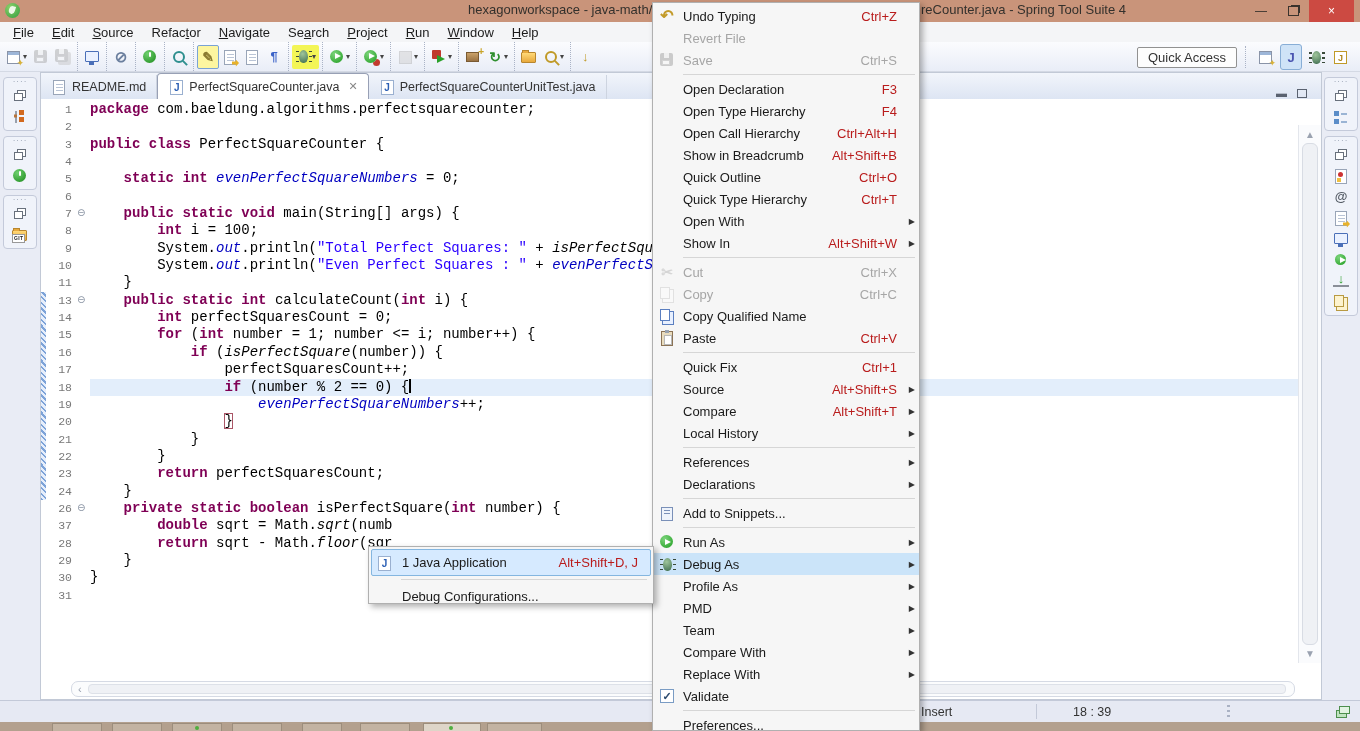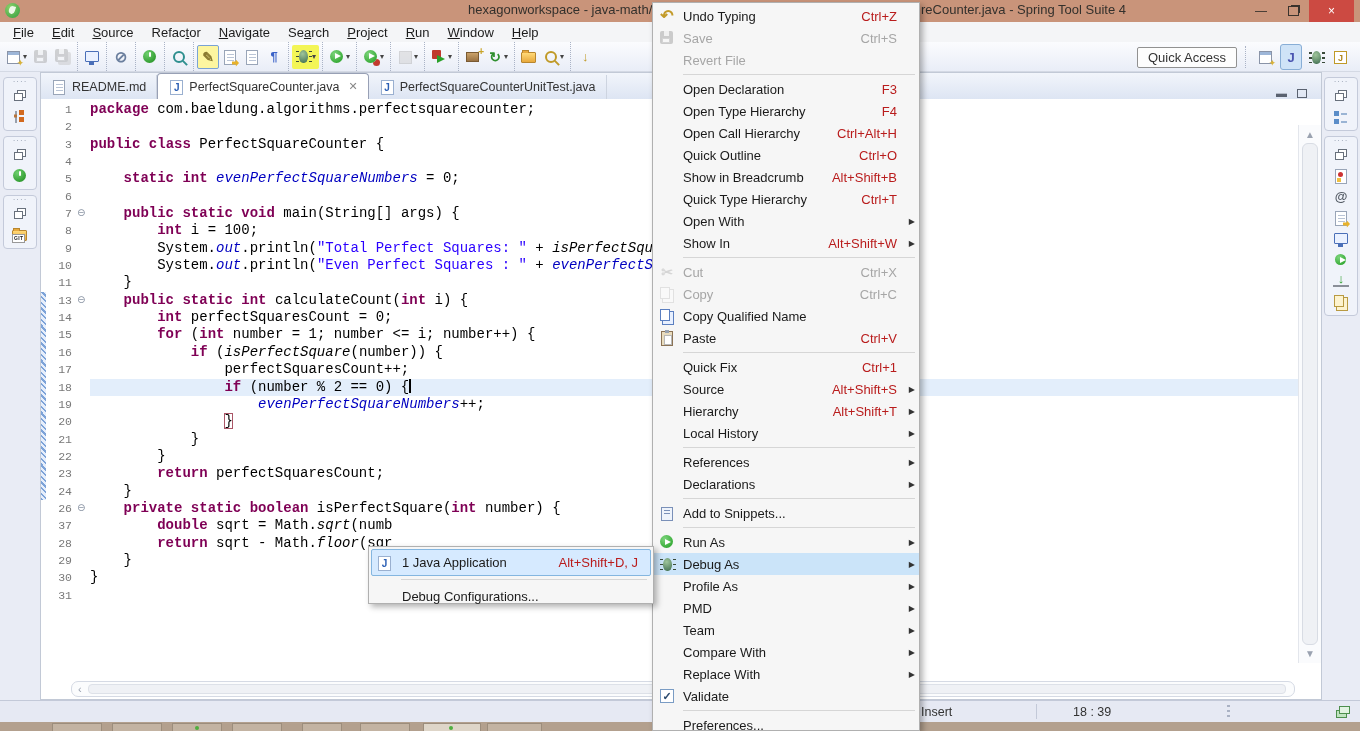--- a/index.html
+++ b/index.html
@@ -724,35 +724,35 @@
         <span class="mico">
           <span class="ic">
             <b class="gg" style="color:#c39b2a;font-weight:700;font-size:16px">↶</b>
           </span>
         </span>
         <span class="mlabel">Undo Typing</span>
         <span class="mshort">Ctrl+Z</span>
         <span class="marr"></span>
       </div>
       <div class="mitem dis">
+        <span class="mico"></span>
+        <span class="mlabel">Revert File</span>
+        <span class="mshort"></span>
+        <span class="marr"></span>
+      </div>
+      <div class="mitem dis">
         <span class="mico">
           <span class="ic">
             <i class="floppy"></i>
           </span>
         </span>
         <span class="mlabel">Save</span>
         <span class="mshort">Ctrl+S</span>
         <span class="marr"></span>
       </div>
-      <div class="mitem dis">
-        <span class="mico"></span>
-        <span class="mlabel">Revert File</span>
-        <span class="mshort"></span>
-        <span class="marr"></span>
-      </div>
       <div class="msep"></div>
       <div class="mitem">
         <span class="mico"></span>
         <span class="mlabel">Open Declaration</span>
         <span class="mshort">F3</span>
         <span class="marr"></span>
       </div>
       <div class="mitem">
         <span class="mico"></span>
         <span class="mlabel">Open Type Hierarchy</span>
@@ -760,32 +760,32 @@
         <span class="marr"></span>
       </div>
       <div class="mitem">
         <span class="mico"></span>
         <span class="mlabel">Open Call Hierarchy</span>
         <span class="mshort">Ctrl+Alt+H</span>
         <span class="marr"></span>
       </div>
       <div class="mitem">
         <span class="mico"></span>
+        <span class="mlabel">Show in Breadcrumb</span>
+        <span class="mshort">Alt+Shift+B</span>
+        <span class="marr"></span>
+      </div>
+      <div class="mitem">
+        <span class="mico"></span>
         <span class="mlabel">Quick Outline</span>
         <span class="mshort">Ctrl+O</span>
         <span class="marr"></span>
       </div>
       <div class="mitem">
         <span class="mico"></span>
-        <span class="mlabel">Show in Breadcrumb</span>
-        <span class="mshort">Alt+Shift+B</span>
-        <span class="marr"></span>
-      </div>
-      <div class="mitem">
-        <span class="mico"></span>
         <span class="mlabel">Quick Type Hierarchy</span>
         <span class="mshort">Ctrl+T</span>
         <span class="marr"></span>
       </div>
       <div class="mitem">
         <span class="mico"></span>
         <span class="mlabel">Open With</span>
         <span class="mshort"></span>
         <span class="marr">▶</span>
       </div>
@@ -844,21 +844,21 @@
         <span class="marr"></span>
       </div>
       <div class="mitem">
         <span class="mico"></span>
         <span class="mlabel">Source</span>
         <span class="mshort">Alt+Shift+S</span>
         <span class="marr">▶</span>
       </div>
       <div class="mitem">
         <span class="mico"></span>
-        <span class="mlabel">Hierarchy</span>
+        <span class="mlabel">Compare</span>
         <span class="mshort">Alt+Shift+T</span>
         <span class="marr">▶</span>
       </div>
       <div class="mitem">
         <span class="mico"></span>
         <span class="mlabel">Local History</span>
         <span class="mshort"></span>
         <span class="marr">▶</span>
       </div>
       <div class="msep"></div>

